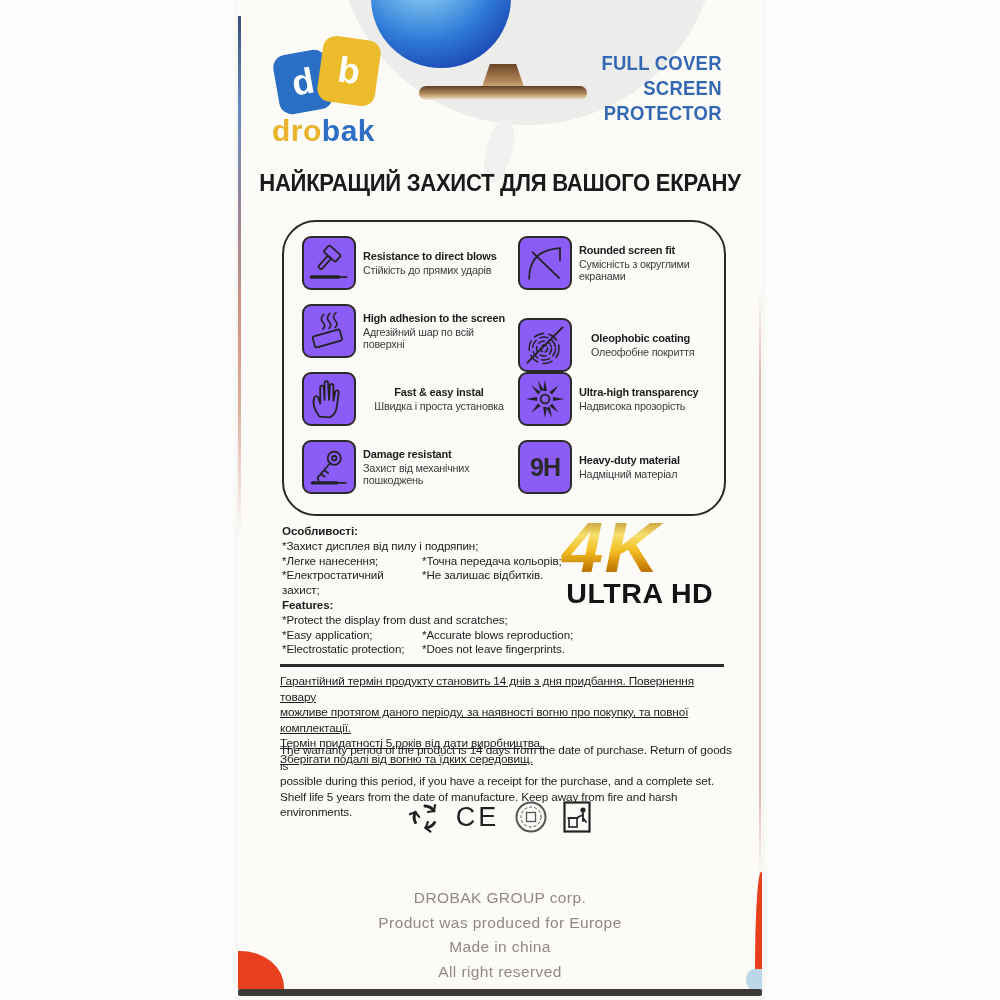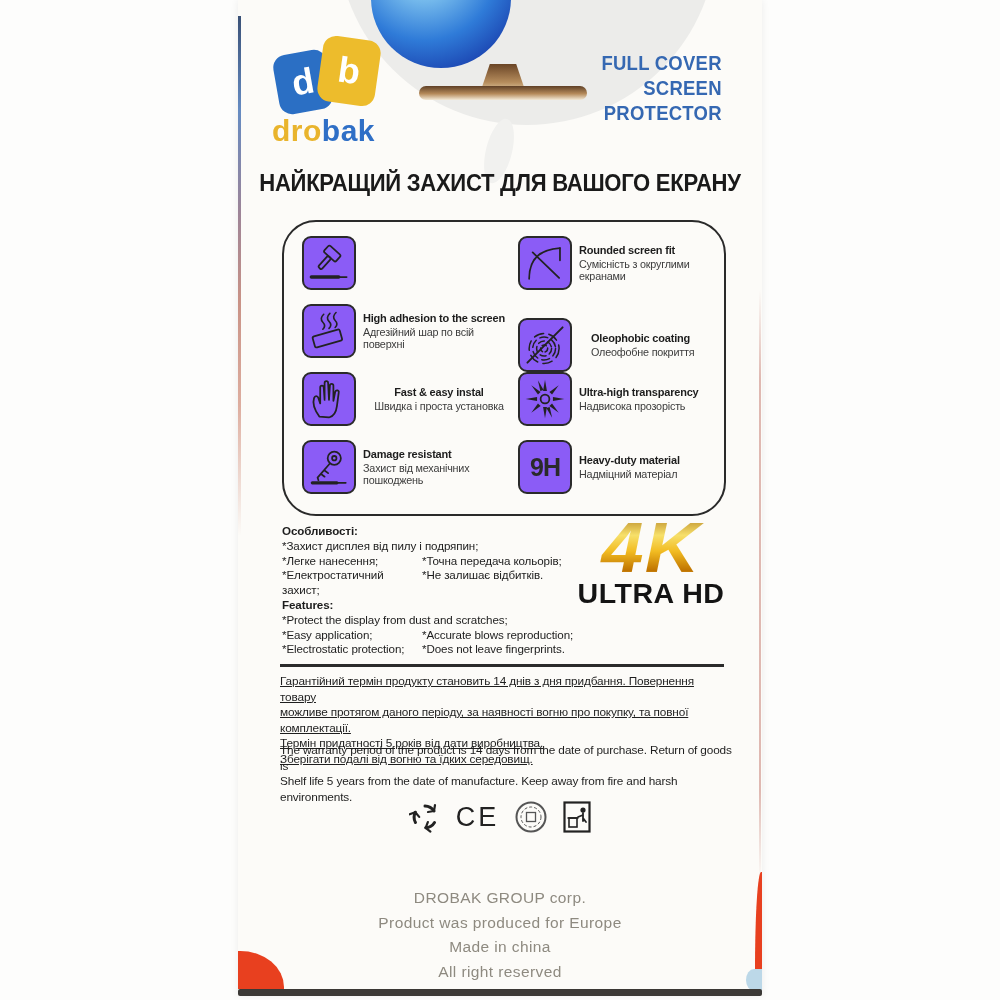--- a/index.html
+++ b/index.html
@@ -39,21 +39,21 @@
   .fen{font-size:11px;font-weight:bold;color:#1d1d1d;white-space:nowrap;letter-spacing:-.2px;}
   .fua{font-size:10.8px;color:#3c3c3c;line-height:12.5px;margin-top:2px;letter-spacing:-.2px;}
   .col-l .fua{width:152px;} .col-r .fua{width:146px;}
   .badge9h{font-size:25px;font-weight:bold;color:#2a2a2a;letter-spacing:-1px;}
   
   .blist{position:absolute;left:44px;width:452px;color:#1c1c1c;font-size:11.6px;line-height:14.8px;letter-spacing:-.1px;}
   .blist .btitle{font-weight:bold;}
   .brow{display:flex;}
   .bcol1{width:140px;flex:0 0 auto;}
   
-  .badge4k{position:absolute;left:330px;top:516px;width:166px;text-align:center;}
+  .badge4k{position:absolute;left:330px;top:516px;width:166px;text-align:left;}
   .badge4k .main{font-size:70px;font-weight:bold;font-style:italic;line-height:64px;letter-spacing:1px;background:linear-gradient(180deg,#b8892a 0%,#f7e06a 30%,#f2bc22 55%,#c07400 85%,#e8b84a 100%);-webkit-background-clip:text;background-clip:text;color:transparent;transform:scaleX(1.08);}
   .badge4k .sub{font-size:28px;font-weight:bold;color:#141414;letter-spacing:.5px;margin-top:-2px;transform:scaleX(1.02);}
   
   .divider{position:absolute;left:42px;top:664px;width:444px;height:3px;background:#2b2b2b;}
   .wtext{position:absolute;left:42px;width:452px;font-size:11.8px;line-height:15.6px;color:#1e1e1e;letter-spacing:-.15px;}
   
   .certs{position:absolute;left:0;top:800px;width:100%;display:flex;justify-content:center;align-items:center;gap:15px;}
   .ce{font-size:27px;color:#222;letter-spacing:3px;font-weight:400;}
   
   .footer{position:absolute;left:0;top:886px;width:100%;text-align:center;color:#8e8a80;font-size:15.5px;line-height:24.5px;letter-spacing:.4px;}
@@ -95,20 +95,24 @@
     <div class="fitem col-l" style="left:18px;top:14px;">
       <div class="ficon">
         <svg width="44" height="44" viewBox="0 0 50 50" fill="none" stroke="#222" stroke-width="2" stroke-linecap="round" stroke-linejoin="round">
           <g transform="rotate(42 28 15)">
               <rect x="19" y="9" width="18" height="10" rx="2"></rect>
               <rect x="26" y="19" width="5" height="17" rx="2"></rect>
             </g>
           <line x1="5" y1="41" x2="36" y2="41" stroke-width="4"></line>
             <line x1="36" y1="41" x2="45" y2="41" stroke-width="2"></line>
         </svg>
+      </div>
+      <div class="ftext">
+        <div class="fen">Resistance to direct blows</div>
+        <div class="fua">Стійкість до прямих ударів</div>
       </div>
     </div>
 
     <div class="fitem col-l" style="left:18px;top:82px;">
       <div class="ficon">
         <svg width="44" height="44" viewBox="0 0 50 50" fill="none" stroke="#222" stroke-width="2" stroke-linecap="round" stroke-linejoin="round">
           <rect x="7" y="27" width="32" height="13" rx="2" transform="rotate(-16 23 33)"></rect>
           <path d="M18 23 q4 -4 0 -8 q-4 -4 1 -9" stroke-width="1.8"></path>
           <path d="M25 22 q4 -4 0 -8 q-4 -4 1 -9" stroke-width="1.8"></path>
           <path d="M32 21 q4 -4 0 -8 q-4 -4 1 -9" stroke-width="1.8"></path>
@@ -249,20 +253,21 @@
 
   <div class="wtext" style="top:674px;text-decoration:underline;">
     <div>Гарантійний термін продукту становить 14 днів з дня придбання. Повернення товару</div>
     <div>можливе протягом даного періоду, за наявності вогню про покупку, та повної комплектації.</div>
     <div>Термін придатності 5 років від дати виробництва.</div>
     <div>Зберігати подалі від вогню та їдких середовищ.</div>
   </div>
 
   <div class="wtext" style="top:743px;">
     <div>The warranty period of the product is 14 days from the date of purchase. Return of goods is</div>
+    <div>possible during this period, if you have a receipt for the purchase, and a complete set.</div>
     <div>Shelf life 5 years from the date of manufacture. Keep away from fire and harsh environments.</div>
   </div>
 
   <div class="certs">
     <span>
       <svg width="32" height="32" viewBox="0 0 32 32" fill="none" stroke="#222" stroke-width="3" stroke-linecap="round">
         <g>
             <path d="M16 5 a11 11 0 0 1 9 5"></path>
             <path d="M25 10 l1 -6 M25 10 l-6 1" stroke-width="2.2"></path>
           </g>

